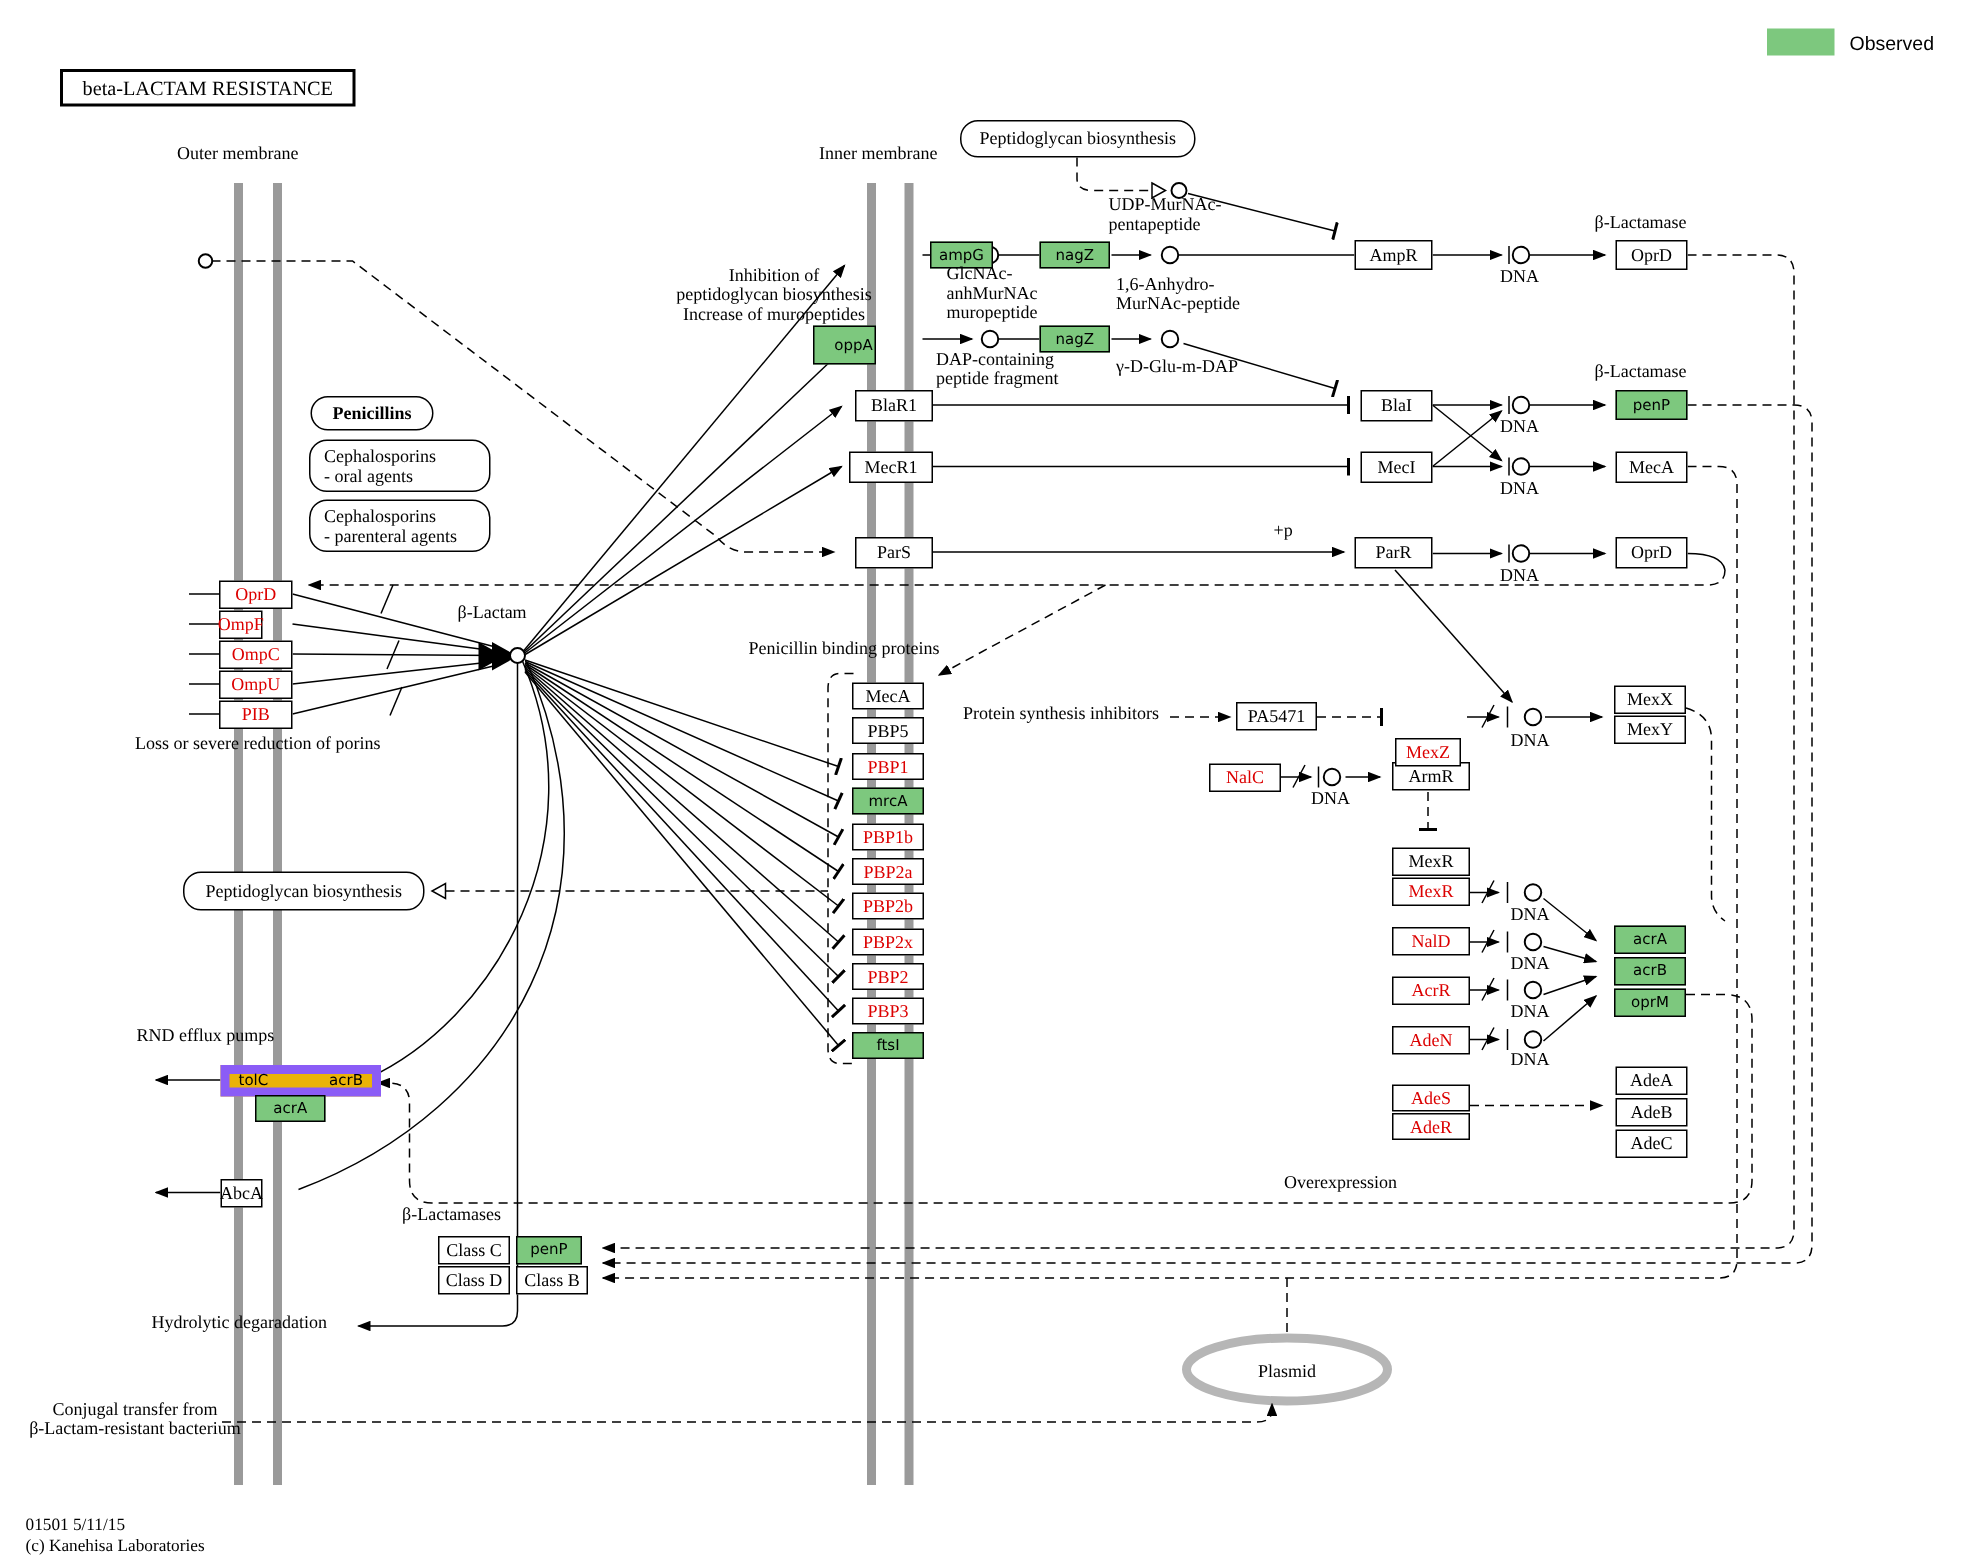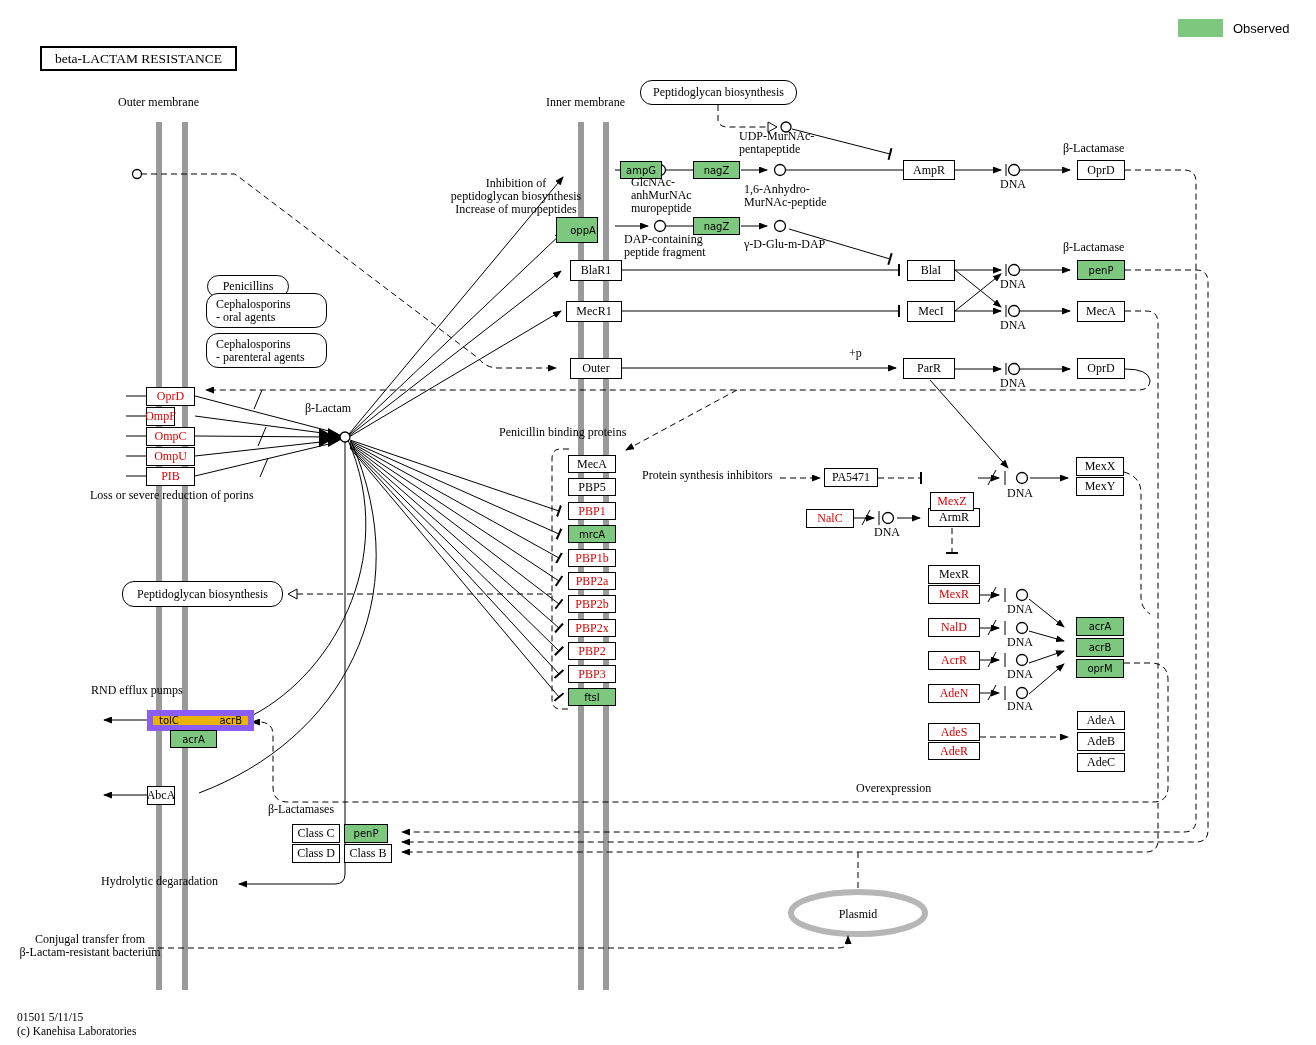--- a/index.html
+++ b/index.html
@@ -209,21 +209,21 @@
   <div class="footer-line" style="left:17px;top:1011px">01501 5/11/15</div>
   <div class="footer-line" style="left:17px;top:1025px">(c) Kanehisa Laboratories</div>
 
 <div class="node gene-white" style="left: 903px; top: 160px; width: 52px; height: 20px;">AmpR</div>
     <div class="node gene-white" style="left: 1077px; top: 160px; width: 48px; height: 20px;">OprD</div>
     <div class="node gene-white" style="left: 570px; top: 260px; width: 52px; height: 21px;">BlaR1</div>
     <div class="node gene-white" style="left: 907px; top: 260px; width: 48px; height: 21px;">BlaI</div>
     <div class="node gene-white" style="left: 566px; top: 301px; width: 56px; height: 21px;">MecR1</div>
     <div class="node gene-white" style="left: 907px; top: 301px; width: 48px; height: 21px;">MecI</div>
     <div class="node gene-white" style="left: 1077px; top: 301px; width: 48px; height: 21px;">MecA</div>
-    <div class="node gene-white" style="left: 570px; top: 358px; width: 52px; height: 21px;">Outer</div>
+    <div class="node gene-white" style="left: 570px; top: 358px; width: 52px; height: 21px;">ParS</div>
     <div class="node gene-white" style="left: 903px; top: 358px; width: 52px; height: 21px;">ParR</div>
     <div class="node gene-white" style="left: 1077px; top: 358px; width: 48px; height: 21px;">OprD</div>
     <div class="node gene-white" style="left: 568px; top: 455px; width: 48px; height: 18px;">MecA</div>
     <div class="node gene-white" style="left: 568px; top: 478px; width: 48px; height: 18px;">PBP5</div>
     <div class="node gene-white" style="left: 824px; top: 468px; width: 54px; height: 19px;">PA5471</div>
     <div class="node gene-white" style="left: 1076px; top: 457px; width: 48px; height: 19px;">MexX</div>
     <div class="node gene-white" style="left: 1076px; top: 477px; width: 48px; height: 19px;">MexY</div>
     <div class="node gene-white" style="left: 928px; top: 508px; width: 52px; height: 19px;">ArmR</div>
     <div class="node gene-white" style="left: 928px; top: 565px; width: 52px; height: 19px;">MexR</div>
     <div class="node gene-white" style="left: 147px; top: 786px; width: 28px; height: 19px;">AbcA</div>
@@ -248,31 +248,31 @@
     <div class="node gene-red" style="left: 930px; top: 492px; width: 44px; height: 19px;">MexZ</div>
     <div class="node gene-red" style="left: 806px; top: 509px; width: 48px; height: 19px;">NalC</div>
     <div class="node gene-red" style="left: 928px; top: 585px; width: 52px; height: 19px;">MexR</div>
     <div class="node gene-red" style="left: 928px; top: 618px; width: 52px; height: 19px;">NalD</div>
     <div class="node gene-red" style="left: 928px; top: 651px; width: 52px; height: 19px;">AcrR</div>
     <div class="node gene-red" style="left: 928px; top: 684px; width: 52px; height: 19px;">AdeN</div>
     <div class="node gene-red" style="left: 928px; top: 723px; width: 52px; height: 18px;">AdeS</div>
     <div class="node gene-red" style="left: 928px; top: 742px; width: 52px; height: 18px;">AdeR</div>
     <div class="node gene-green" style="left: 573px; top: 161px; width: 42px; height: 18px; margin-left: 47px;">ampG</div>
     <div class="node gene-green" style="left: 693px; top: 161px; width: 47px; height: 18px;">nagZ</div>
-    <div class="node gene-green" style="left: 556px; top: 217px; width: 42px; height: 26px; padding-left: 12px;">oppA</div>
+    <div class="node gene-green" style="left: 542px; top: 217px; width: 42px; height: 26px; padding-left: 12px;">oppA</div>
     <div class="node gene-green" style="left: 693px; top: 217px; width: 47px; height: 18px;">nagZ</div>
     <div class="node gene-green" style="left: 1077px; top: 260px; width: 48px; height: 20px;">penP</div>
     <div class="node gene-green" style="left: 568px; top: 525px; width: 48px; height: 18px;">mrcA</div>
     <div class="node gene-green" style="left: 568px; top: 688px; width: 48px; height: 18px;">ftsI</div>
     <div class="node gene-green" style="left: 1076px; top: 617px; width: 48px; height: 19px;">acrA</div>
     <div class="node gene-green" style="left: 1076px; top: 638px; width: 48px; height: 19px;">acrB</div>
     <div class="node gene-green" style="left: 1076px; top: 659px; width: 48px; height: 19px;">oprM</div>
     <div class="node gene-green" style="left: 344px; top: 824px; width: 44px; height: 19px;">penP</div>
     <div class="node process" style="left: 640px; top: 80px; width: 157px; height: 25px;">Peptidoglycan biosynthesis</div>
-    <div class="node process" style="left: 207px; top: 275px; width: 82px; height: 23px;">Penicillins</div>
+    <div class="node process" style="left: 207px; top: 264px; width: 82px; height: 23px; font-weight: bold;">Penicillins</div>
     <div class="node process leftalign" style="left: 206px; top: 293px; width: 121px; height: 35px;">Cephalosporins
 - oral agents</div>
     <div class="node process leftalign" style="left: 206px; top: 333px; width: 121px; height: 35px;">Cephalosporins
 - parenteral agents</div>
     <div class="node process" style="left: 122px; top: 581px; width: 161px; height: 26px;">Peptidoglycan biosynthesis</div>
     <div class="lbl" style="left: 118px; top: 96px;">Outer membrane</div>
     <div class="lbl" style="left: 546px; top: 96px;">Inner membrane</div>
     <div class="lbl center" style="left: 434px; top: 177px; width: 164px;">Inhibition of
 peptidoglycan biosynthesis
 Increase of muropeptides</div>

